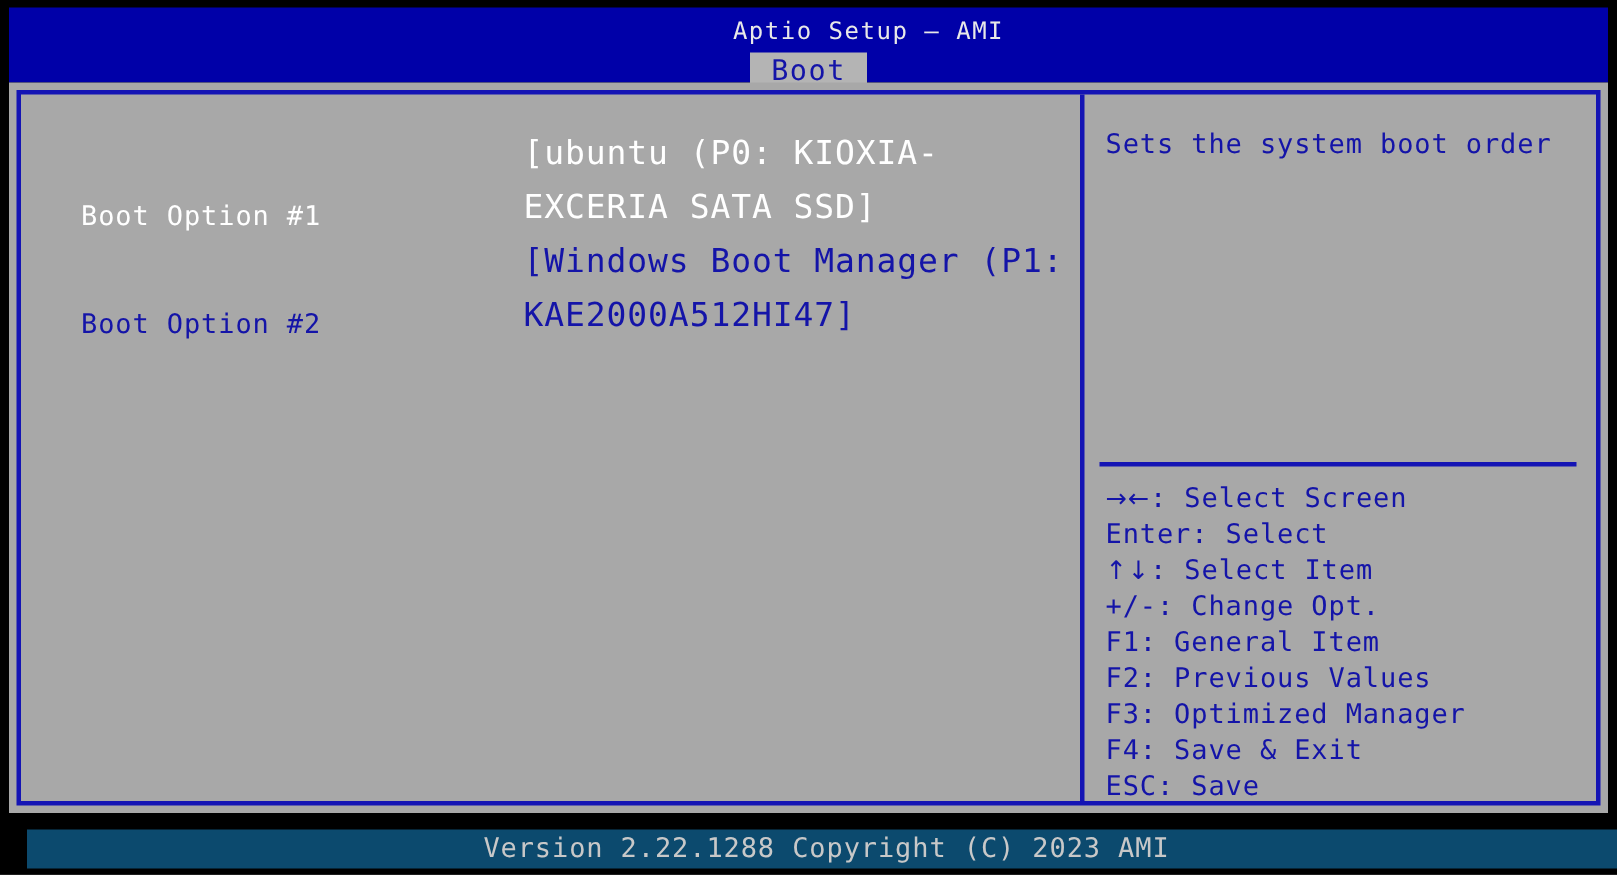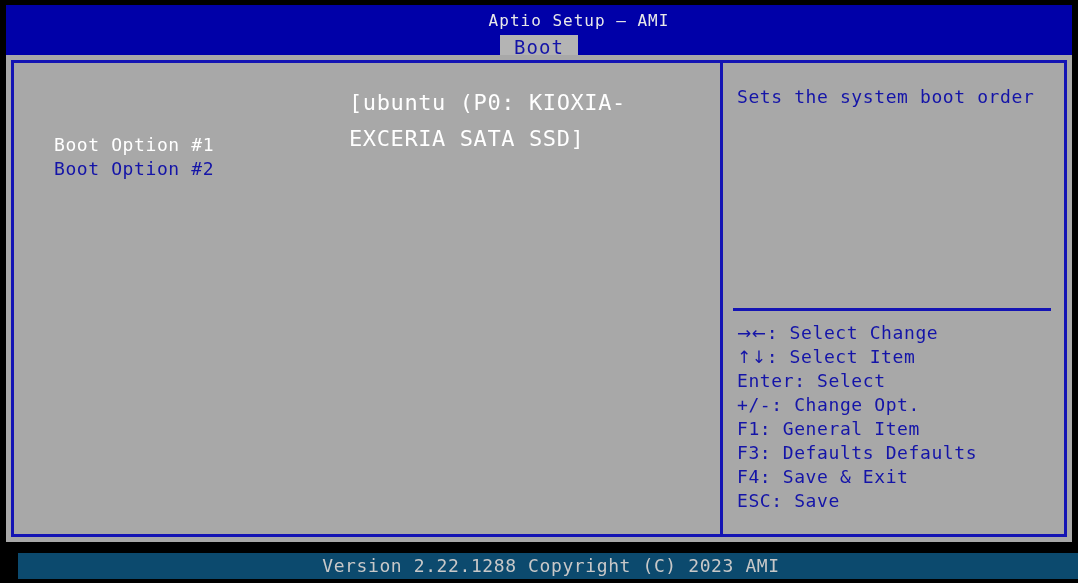--- a/index.html
+++ b/index.html
@@ -207,36 +207,38 @@
 
       <div class="left-panel">
 
         <div class="option-row sel-highlight">
           <div class="option-label">Boot Option #1</div>
           <div class="option-value">[ubuntu (P0: KIOXIA-EXCERIA SATA SSD]</div>
         </div>
 
         <div class="option-row sel-normal">
           <div class="option-label">Boot Option #2</div>
+          <div class="option-value">[Windows Boot Manager (P1: KAE2000A512HI47]</div>
         </div>
 
       </div>
 
       <div class="right-panel">
         <div class="help-text">Sets the system boot order</div>
 
         <div class="help-divider"></div>
 
         <div class="key-legend">
-          <div class="key-line"><span class="key-glyph">→←</span><span>: Select Change</span></div>
+          <div class="key-line"><span class="key-glyph">→←</span><span>: Select Screen</span></div>
+          <div class="key-line">Enter: Select</div>
           <div class="key-line"><span class="key-glyph">↑↓</span><span>: Select Item</span></div>
-          <div class="key-line">Enter: Select</div>
           <div class="key-line">+/-: Change Opt.</div>
           <div class="key-line">F1: General Item</div>
-          <div class="key-line">F3: Defaults Defaults</div>
+          <div class="key-line">F2: Previous Values</div>
+          <div class="key-line">F3: Optimized Manager</div>
           <div class="key-line">F4: Save &amp; Exit</div>
           <div class="key-line">ESC: Save</div>
         </div>
       </div>
 
     </div>
   </div>
 
   <div class="footer-bar">
     <div class="footer-text">Version 2.22.1288 Copyright (C) 2023 AMI</div>

